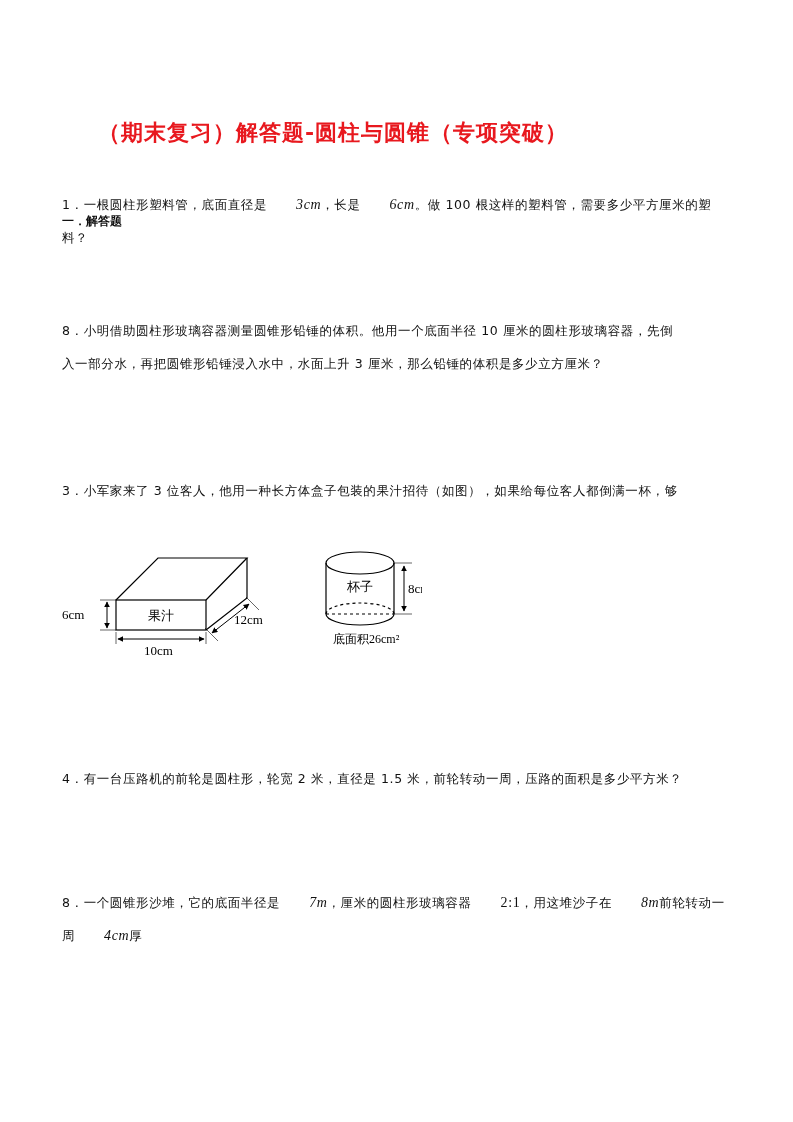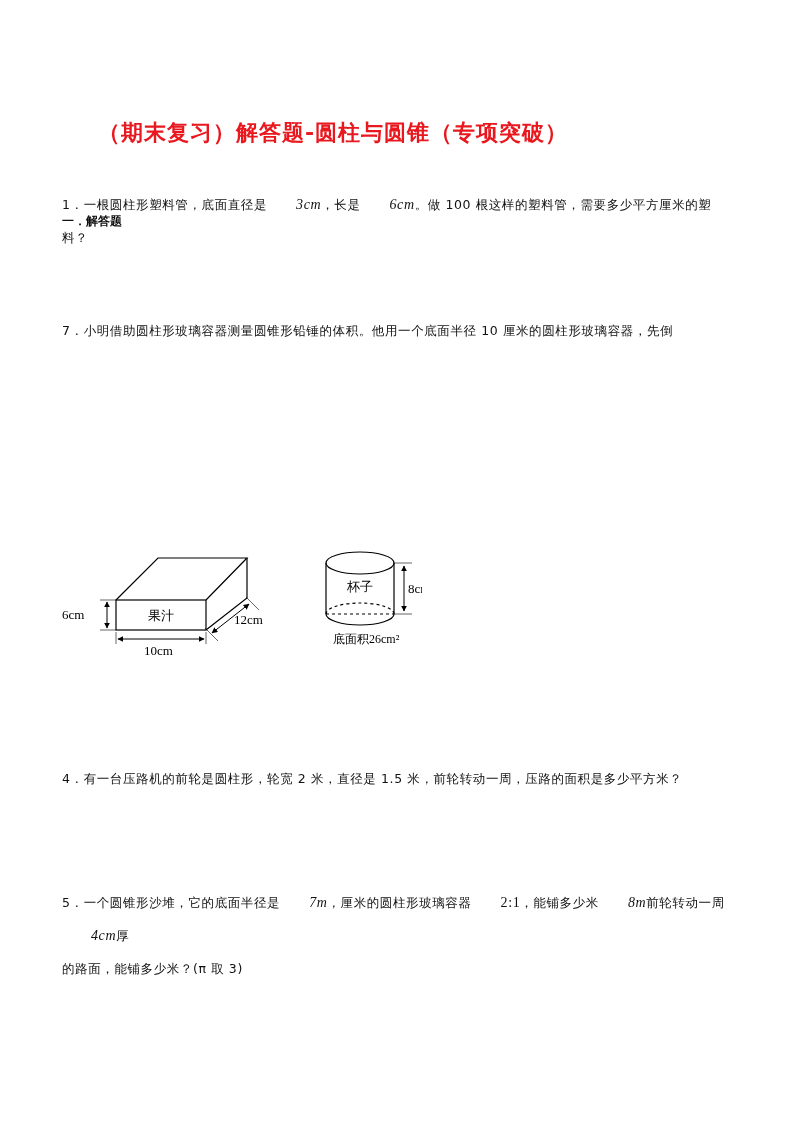--- a/index.html
+++ b/index.html
@@ -19,24 +19,26 @@
 <body>
 
 <div class="title">（期末复习）解答题-圆柱与圆锥（专项突破）</div>
 <div class="section">一．解答题</div>
 
 <div class="q" style="top:188px">
   <span>1．一根圆柱形塑料管，底面直径是</span><span class="it">3cm</span><span>，长是</span><span class="it">6cm</span><span>。做 100 根这样的塑料管，需要多少平方厘米的塑料？</span>
 </div>
 
 <div class="q" style="top:314px">
-  <div>7．小明借助圆柱形玻璃容器测量圆锥形铅锤的体积。他用一个底面半径 10 厘米的圆柱形玻璃容器，先倒</div>
+  <div>8．小明借助圆柱形玻璃容器测量圆锥形铅锤的体积。他用一个底面半径 10 厘米的圆柱形玻璃容器，先倒</div>
+  <div>入一部分水，再把圆锥形铅锤浸入水中，水面上升 3 厘米，那么铅锤的体积是多少立方厘米？</div>
 </div>
 
 <div class="q" style="top:474px">
+  <div>3．小军家来了 3 位客人，他用一种长方体盒子包装的果汁招待（如图），如果给每位客人都倒满一杯，够</div>
 </div>
 
 <div class="fig">
   <svg width="360" height="110" viewBox="0 0 360 110">
     <defs>
       <marker id="ar" viewBox="0 0 10 10" refX="9" refY="5" markerWidth="6" markerHeight="6" orient="auto-start-reverse">
         <path d="M0,0 L10,5 L0,10 z" fill="#000"></path>
       </marker>
     </defs>
 
@@ -72,15 +74,14 @@
     <line x1="332" y1="66" x2="350" y2="66" stroke="#000" stroke-width="0.6"></line>
     <line x1="342" y1="18" x2="342" y2="63" stroke="#000" marker-start="url(#ar)" marker-end="url(#ar)"></line>
     <text x="346" y="45" font-size="13">8cm</text>
     <text x="271" y="95" font-size="12">底面积26cm²</text>
   </svg>
 </div>
 
 <div class="q" style="top:762px">4．有一台压路机的前轮是圆柱形，轮宽 2 米，直径是 1.5 米，前轮转动一周，压路的面积是多少平方米？</div>
 
 <div class="q" style="top:886px">
-  <div><span>5．一个圆锥形沙堆，它的底面半径是</span><span class="it">7m</span><span>，厘米的圆柱形玻璃容器</span><span class="it" style="font-style:normal">2:1</span><span>，能铺多少米</span><span class="it">8m</span><span>前轮转动一周</span><span class="it">4cm</span><span>厚</span></div>
-  <div>的路面，能铺多少米？(π 取 3)</div>
+  <div><span>8．一个圆锥形沙堆，它的底面半径是</span><span class="it">7m</span><span>，厘米的圆柱形玻璃容器</span><span class="it" style="font-style:normal">2:1</span><span>，用这堆沙子在</span><span class="it">8m</span><span>前轮转动一周</span><span class="it">4cm</span><span>厚</span></div>
 </div>
 
 </body></html>

